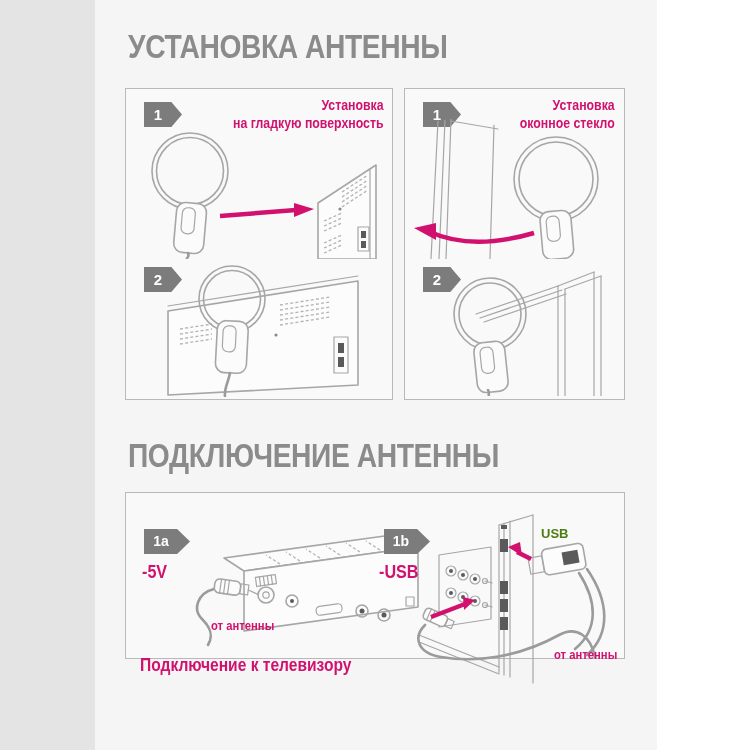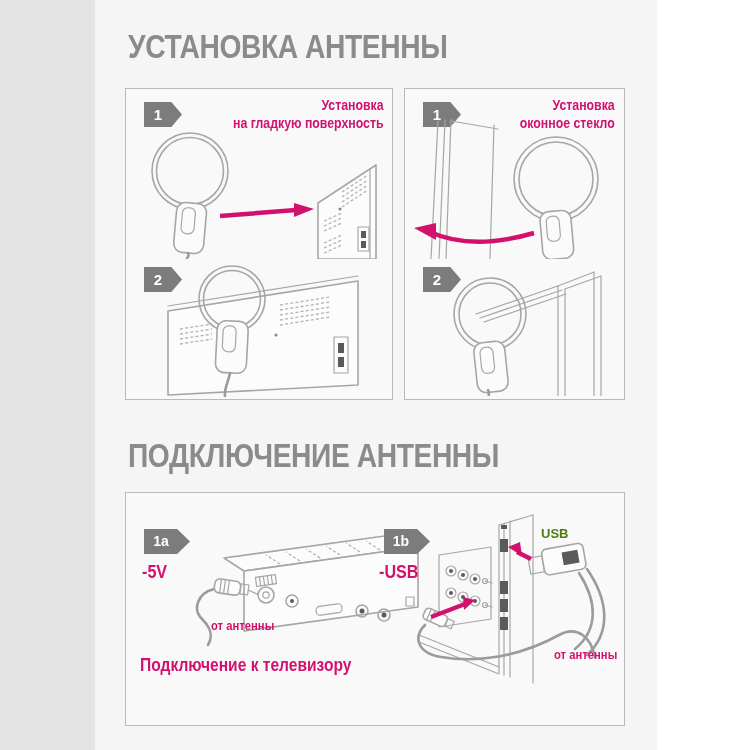--- a/index.html
+++ b/index.html
@@ -21,21 +21,21 @@
     position:absolute;left:128px;margin:0;color:var(--heading);
     font-size:34px;font-weight:bold;white-space:nowrap;letter-spacing:-.5px;
     transform:scaleX(.83);transform-origin:left top;
   }
   #h-install{top:27px;}
   #h-connect{top:436px;}
 
   .panel{position:absolute;background:#f9f9f9;border:1px solid #b9b9b9;box-sizing:border-box;}
   #p-smooth{left:125px;top:88px;width:268px;height:312px;}
   #p-window{left:404px;top:88px;width:221px;height:312px;}
-  #p-connect{left:125px;top:492px;width:500px;height:234px;}
+  #p-connect{left:125px;top:492px;width:500px;height:167px;}
 
   .badge{
     position:absolute;background:var(--badge);color:#fff;font-weight:bold;
     height:25px;line-height:25px;text-align:center;box-sizing:border-box;
     clip-path:polygon(0 0,72% 0,100% 50%,72% 100%,0 100%);
   }
   .badge.num{width:38px;font-size:15px;padding-right:10px;}
   .badge.wide{width:46px;font-size:14px;padding-right:12px;}
 
   .caption{

